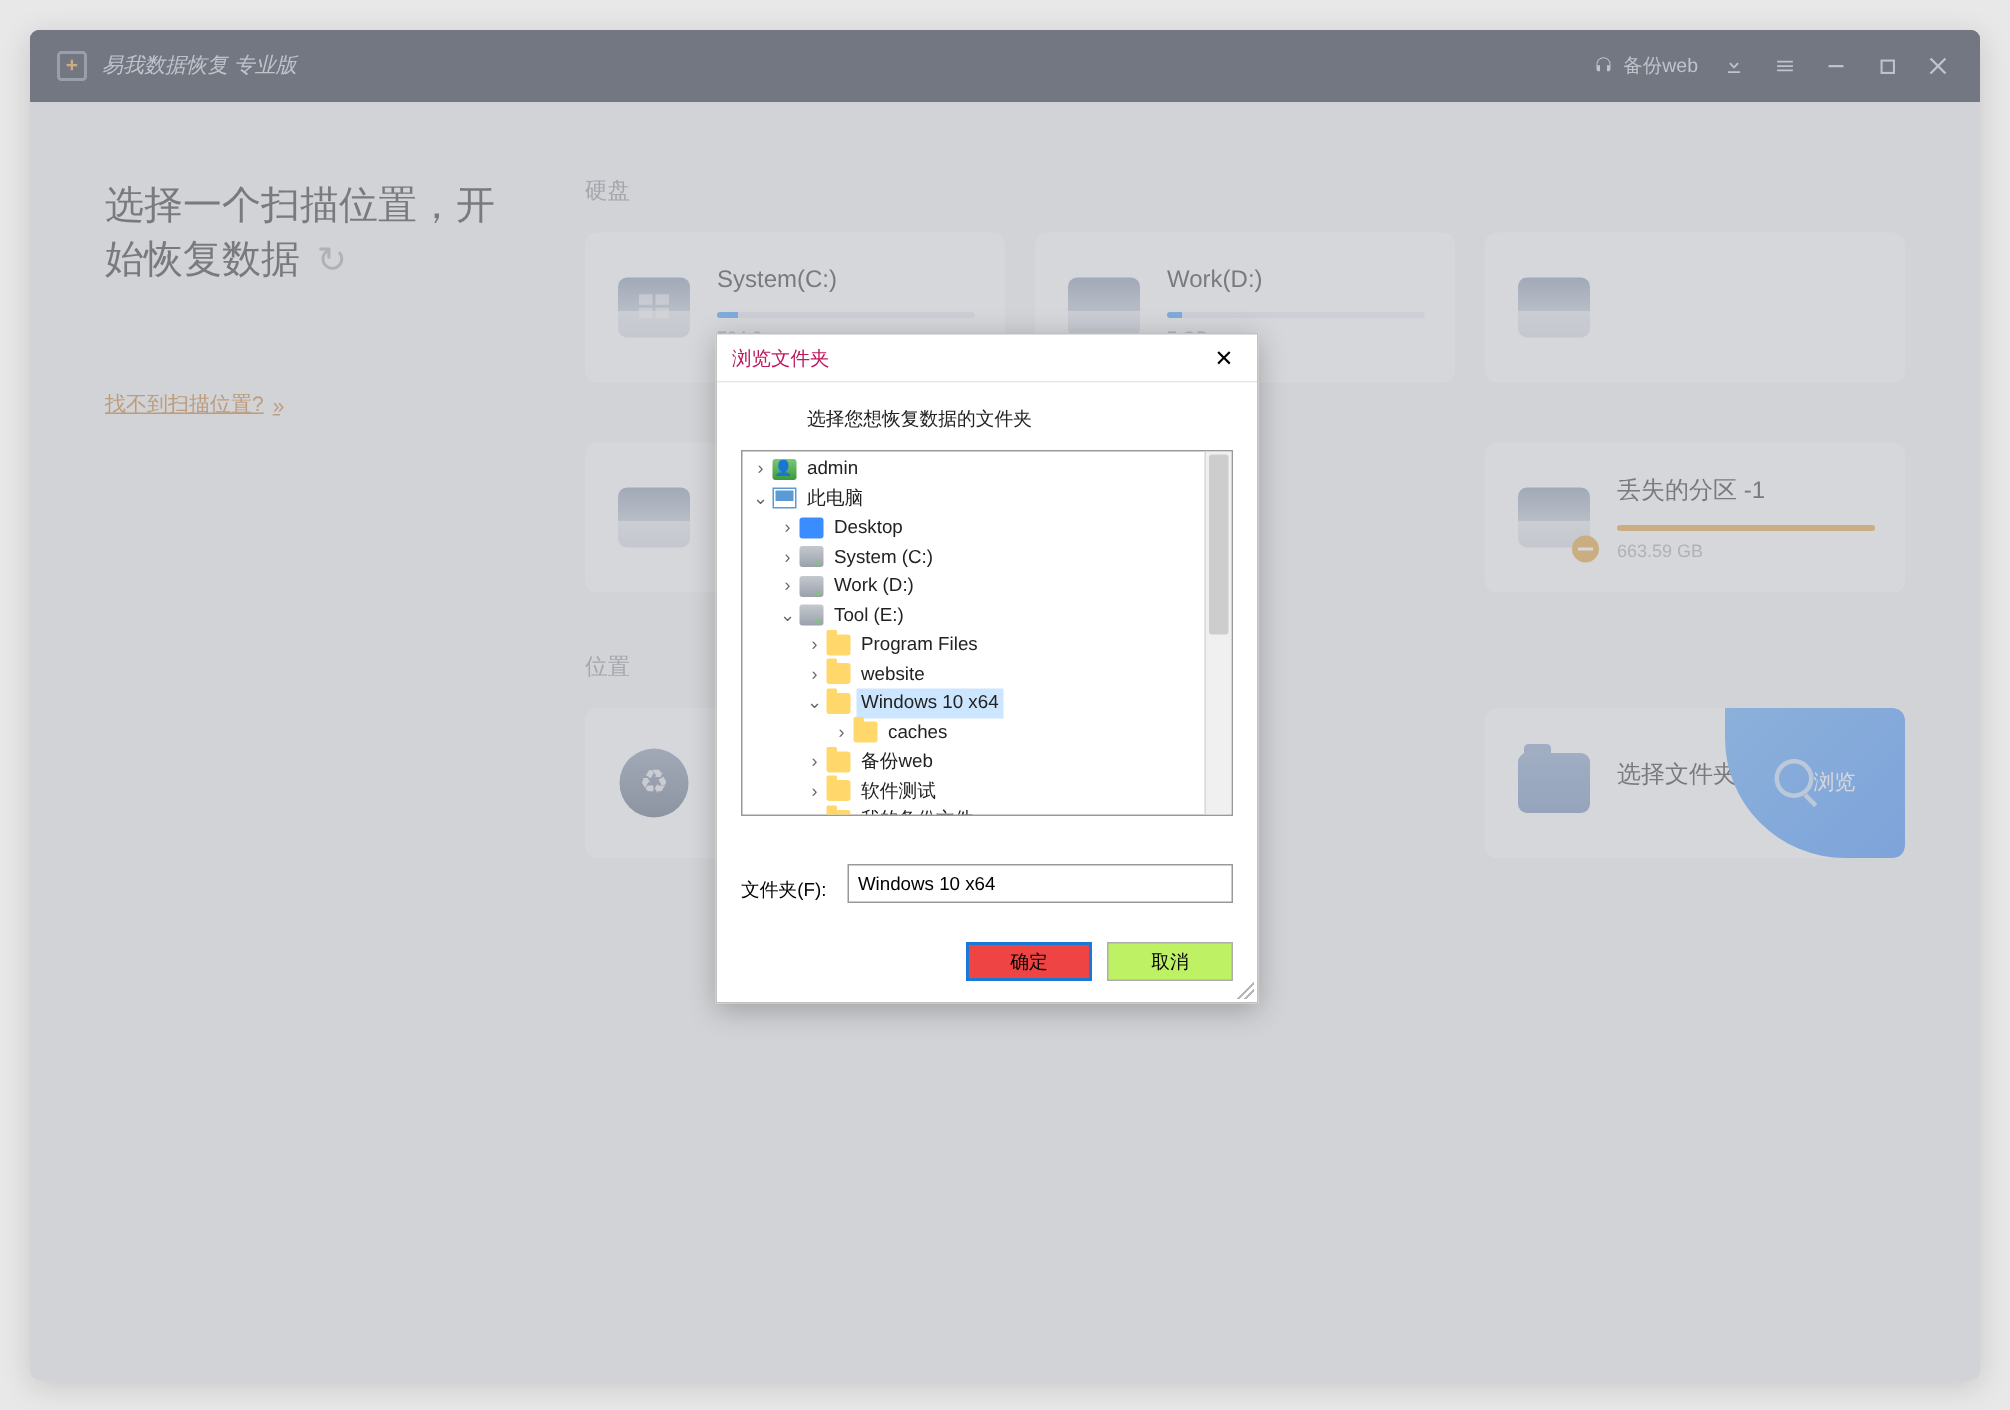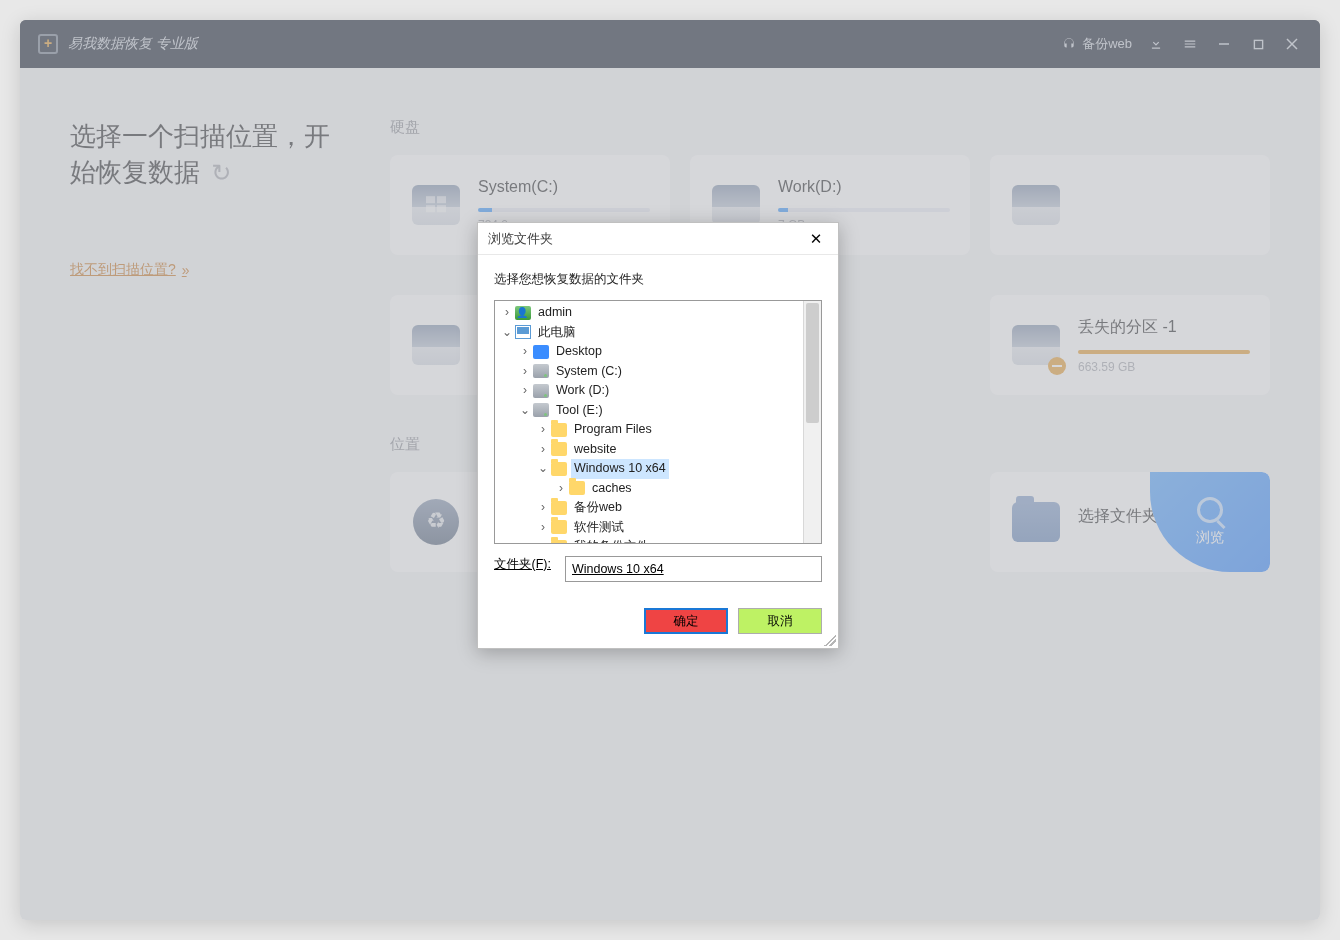--- a/index.html
+++ b/index.html
@@ -178,21 +178,21 @@
   border-radius: 3px 3px 0 0;
 }
 .browse-card { position: relative; overflow: hidden; }
 .browse-corner {
   position: absolute;
   right: 0; bottom: 0;
   width: 120px; height: 100%;
   background: linear-gradient(135deg, #5aa9ff, #3b8dff);
   border-radius: 0 8px 8px 80px;
   display: flex;
-  flex-direction: column;
+  flex-direction: row;
   align-items: center;
   justify-content: center;
   color: #fff;
 }
 .browse-corner .mag {
   width: 26px; height: 26px;
   border: 3px solid #ffffffaa;
   border-radius: 50%;
   position: relative;
   margin-bottom: 6px;
@@ -224,30 +224,30 @@
   box-shadow: 0 4px 18px rgba(0,0,0,0.25);
   font-size: 12.5px;
 }
 .dialog .dlg-titlebar {
   height: 32px;
   display: flex;
   align-items: center;
   padding: 0 10px;
   border-bottom: 1px solid #e8e8e8;
 }
-.dialog .dlg-titlebar .ttl { font-size: 13px; color: #404040; }
+.dialog .dlg-titlebar .ttl { font-size: 13px; color: #be185d; }
 .dialog .dlg-titlebar .close {
   margin-left: auto;
   width: 24px; height: 24px;
   display: flex; align-items: center; justify-content: center;
   cursor: pointer;
   font-size: 15px;
 }
 .dialog .dlg-body { padding: 16px 16px 14px 16px; }
-.dialog .prompt { font-size: 12.5px; color: #222; margin-bottom: 12px; }
+.dialog .prompt { font-size: 12.5px; color: #222; margin-bottom: 12px; margin-left: 44px; }
 .tree-box {
   border: 1px solid #999;
   height: 244px;
   overflow: hidden;
   position: relative;
   background: #fff;
 }
 .tree-scroll {
   position: absolute;
   right: 0; top: 0; bottom: 0;
@@ -300,24 +300,23 @@
 .ic-folder::before { content:""; position:absolute; left:0; top:-3px; width:7px; height:4px; background:#ffd76a; border-radius: 1px 1px 0 0; }
 .tree .label { padding: 0 3px; }
 .tree .row.sel .label { background: #cde6ff; }
 .ind0 { padding-left: 4px; }
 .ind2 { padding-left: 22px; }
 .ind3 { padding-left: 40px; }
 .ind4 { padding-left: 58px; }
 
 .folder-input-row {
   display: flex;
-  align-items: flex-start;
+  align-items: flex-end;
   gap: 14px;
-  margin-top: 12px;
-  text-decoration: underline;
+  margin-top: 32px;
 }
 .folder-input-row label { font-size: 12.5px; }
 .folder-input-row input {
   flex: 1;
   height: 26px;
   border: 1px solid #999;
   padding: 0 6px;
   font-size: 12.5px;
 }
 .dlg-buttons {

